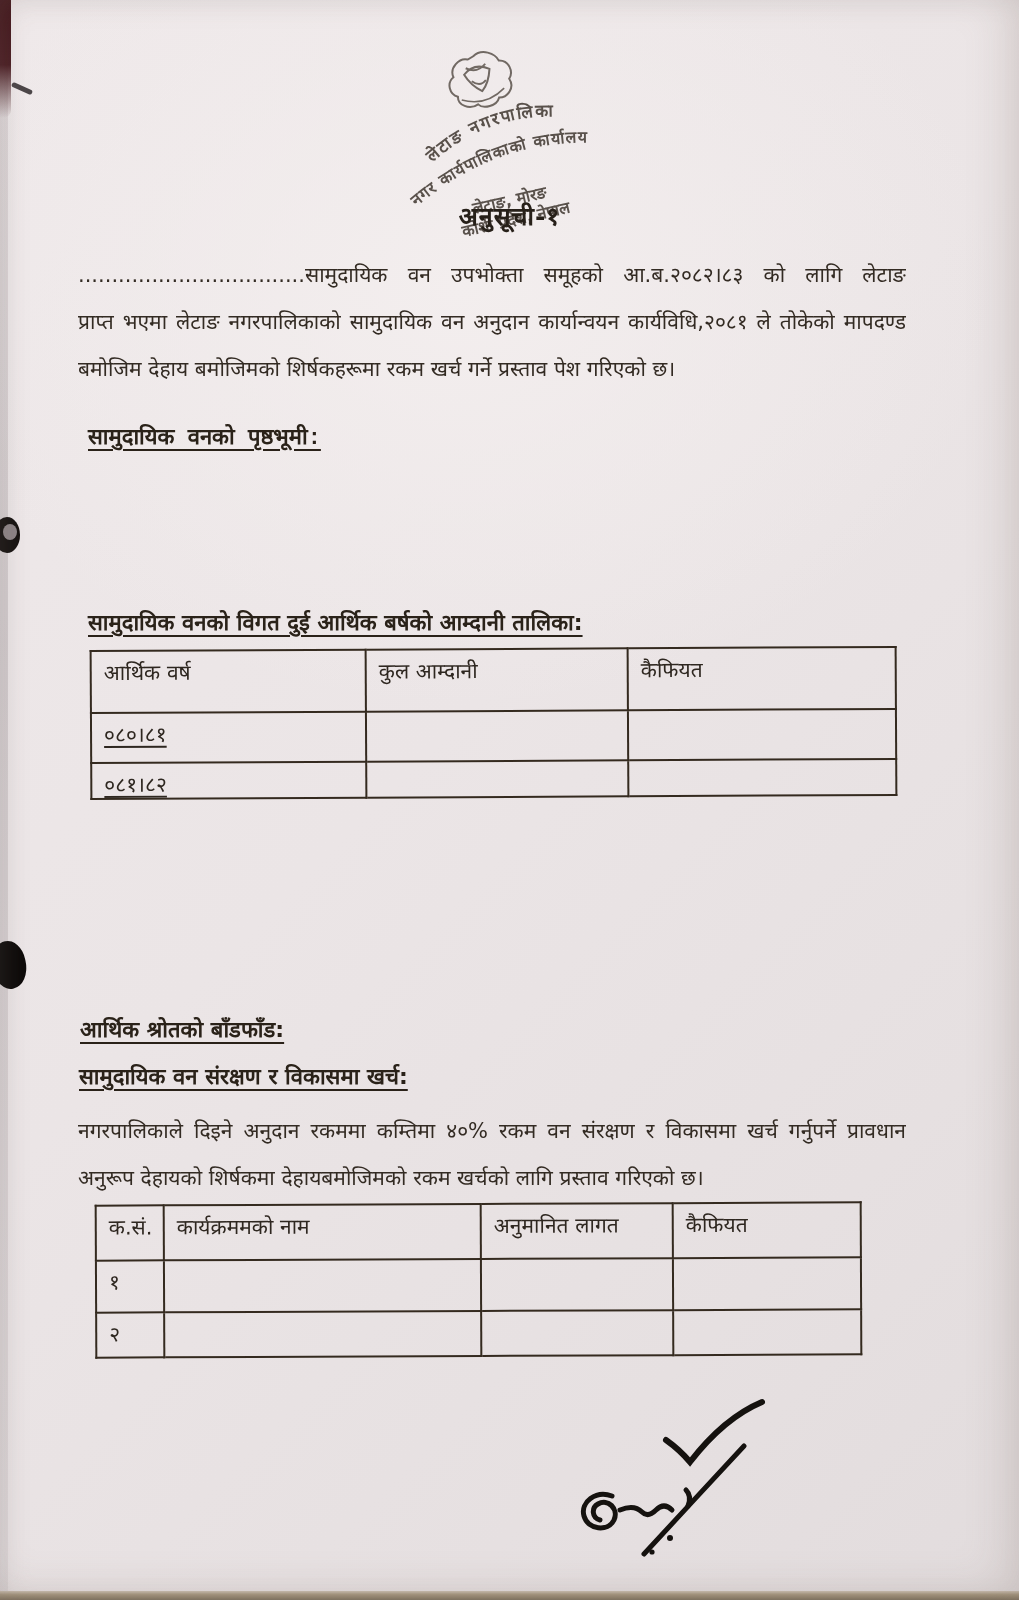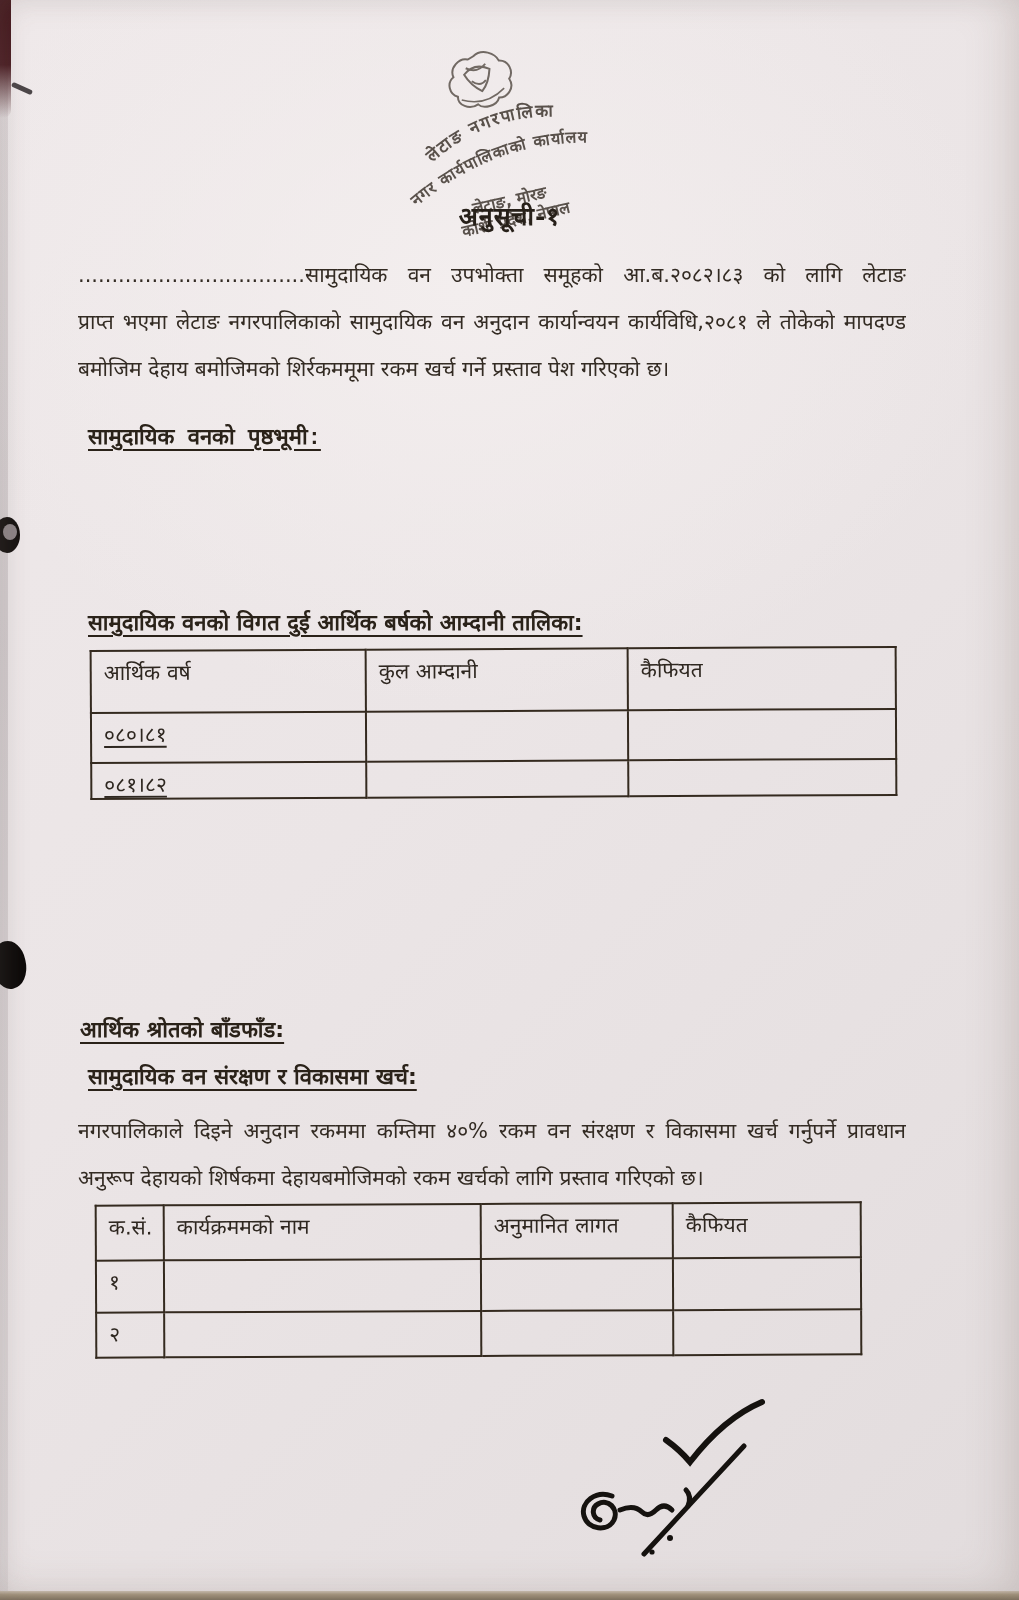--- a/index.html
+++ b/index.html
@@ -88,21 +88,21 @@
       <text x="128" y="166" font-size="16" text-anchor="middle">लेटाङ, मोरङ</text>
       <text x="130" y="186" font-size="16" text-anchor="middle">कोशी प्रदेश, नेपाल</text>
     </g>
   </svg>
 
   <div class="abs title">अनुसूची-१</div>
 
   <div class="abs para" style="top:252px;">
     <div class="line">..................................सामुदायिक वन उपभोक्ता समूहको आ.ब.२०८२।८३ को लागि लेटाङ</div>
     <div class="line">प्राप्त भएमा लेटाङ नगरपालिकाको सामुदायिक वन अनुदान कार्यान्वयन कार्यविधि,२०८१ ले तोकेको मापदण्ड</div>
-    <div class="line last">बमोजिम देहाय बमोजिमको शिर्रकममूमा रकम खर्च गर्ने प्रस्ताव पेश गरिएको छ।</div>
+    <div class="line last">बमोजिम देहाय बमोजिमको शिर्षकहरूमा रकम खर्च गर्ने प्रस्ताव पेश गरिएको छ।</div>
   </div>
 
   <div class="abs heading" style="left:88px;top:420px;font-family:Liberation Mono, monospace;">सामुदायिक वनको पृष्ठभूमी:</div>
   <div class="abs heading" style="left:88px;top:606px;">सामुदायिक वनको विगत दुई आर्थिक बर्षको आम्दानी तालिका:</div>
 
   <table class="scan abs t1">
     <colgroup>
         <col style="width:275px">
         <col style="width:262px">
         <col style="width:268px">
@@ -121,21 +121,21 @@
     <tr style="height:36px">
       <td class="yearcell">०८१।८२</td>
       <td></td>
       <td></td>
     </tr>
   </tbody>
     </table>
 
 
   <div class="abs heading" style="left:80px;top:1013px;">आर्थिक श्रोतको बाँडफाँड:</div>
-  <div class="abs heading" style="left:88px;top:1060px;">सामुदायिक वन संरक्षण र विकासमा खर्च:</div>
+  <div class="abs heading" style="left:79px;top:1060px;">सामुदायिक वन संरक्षण र विकासमा खर्च:</div>
 
   <div class="abs para" style="top:1108px;">
     <div class="line">नगरपालिकाले दिइने अनुदान रकममा कम्तिमा ४०% रकम वन संरक्षण र विकासमा खर्च गर्नुपर्ने प्रावधान</div>
     <div class="line last">अनुरूप देहायको शिर्षकमा देहायबमोजिमको रकम खर्चको लागि प्रस्ताव गरिएको छ।</div>
   </div>
 
   <table class="scan abs t2">
     <colgroup>
         <col style="width:68px">
         <col style="width:317px">

